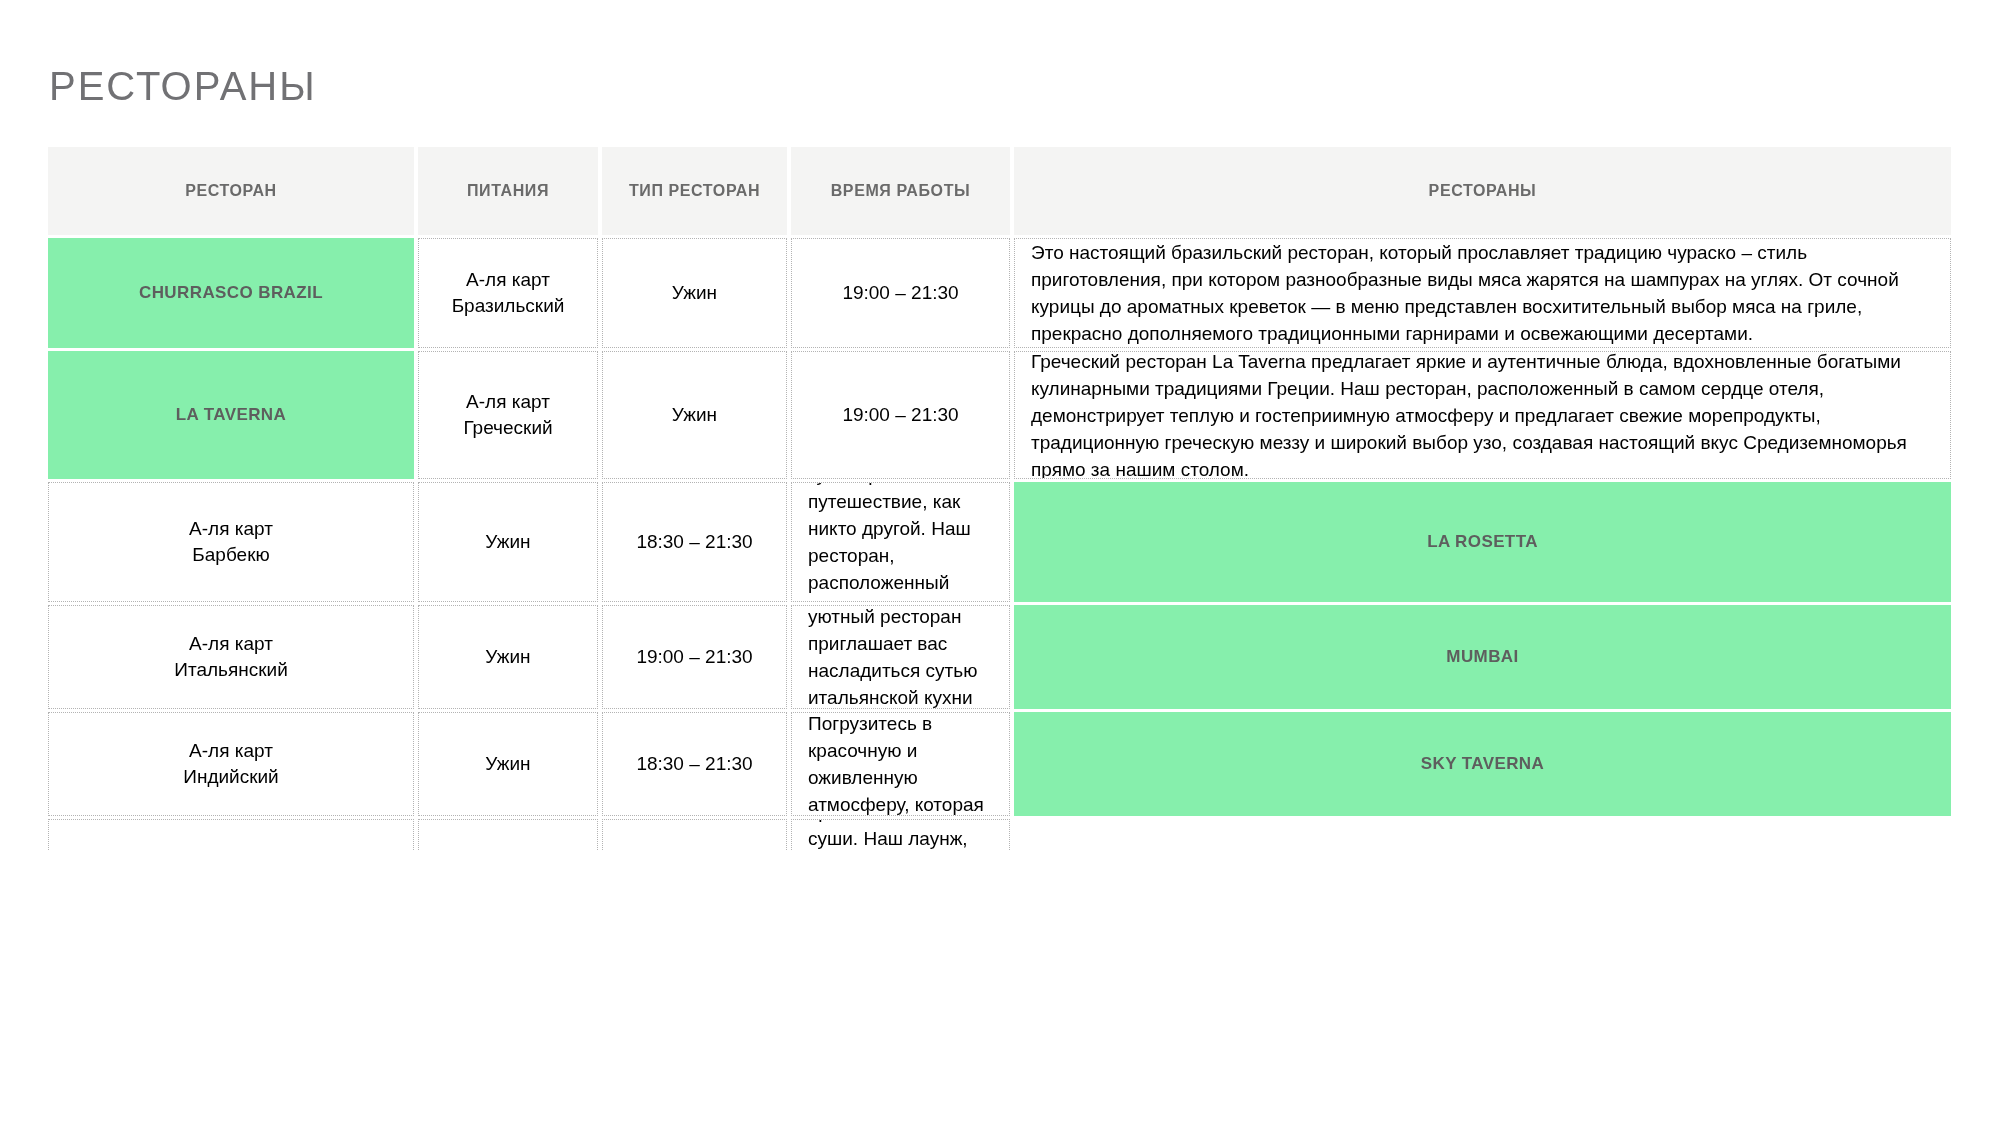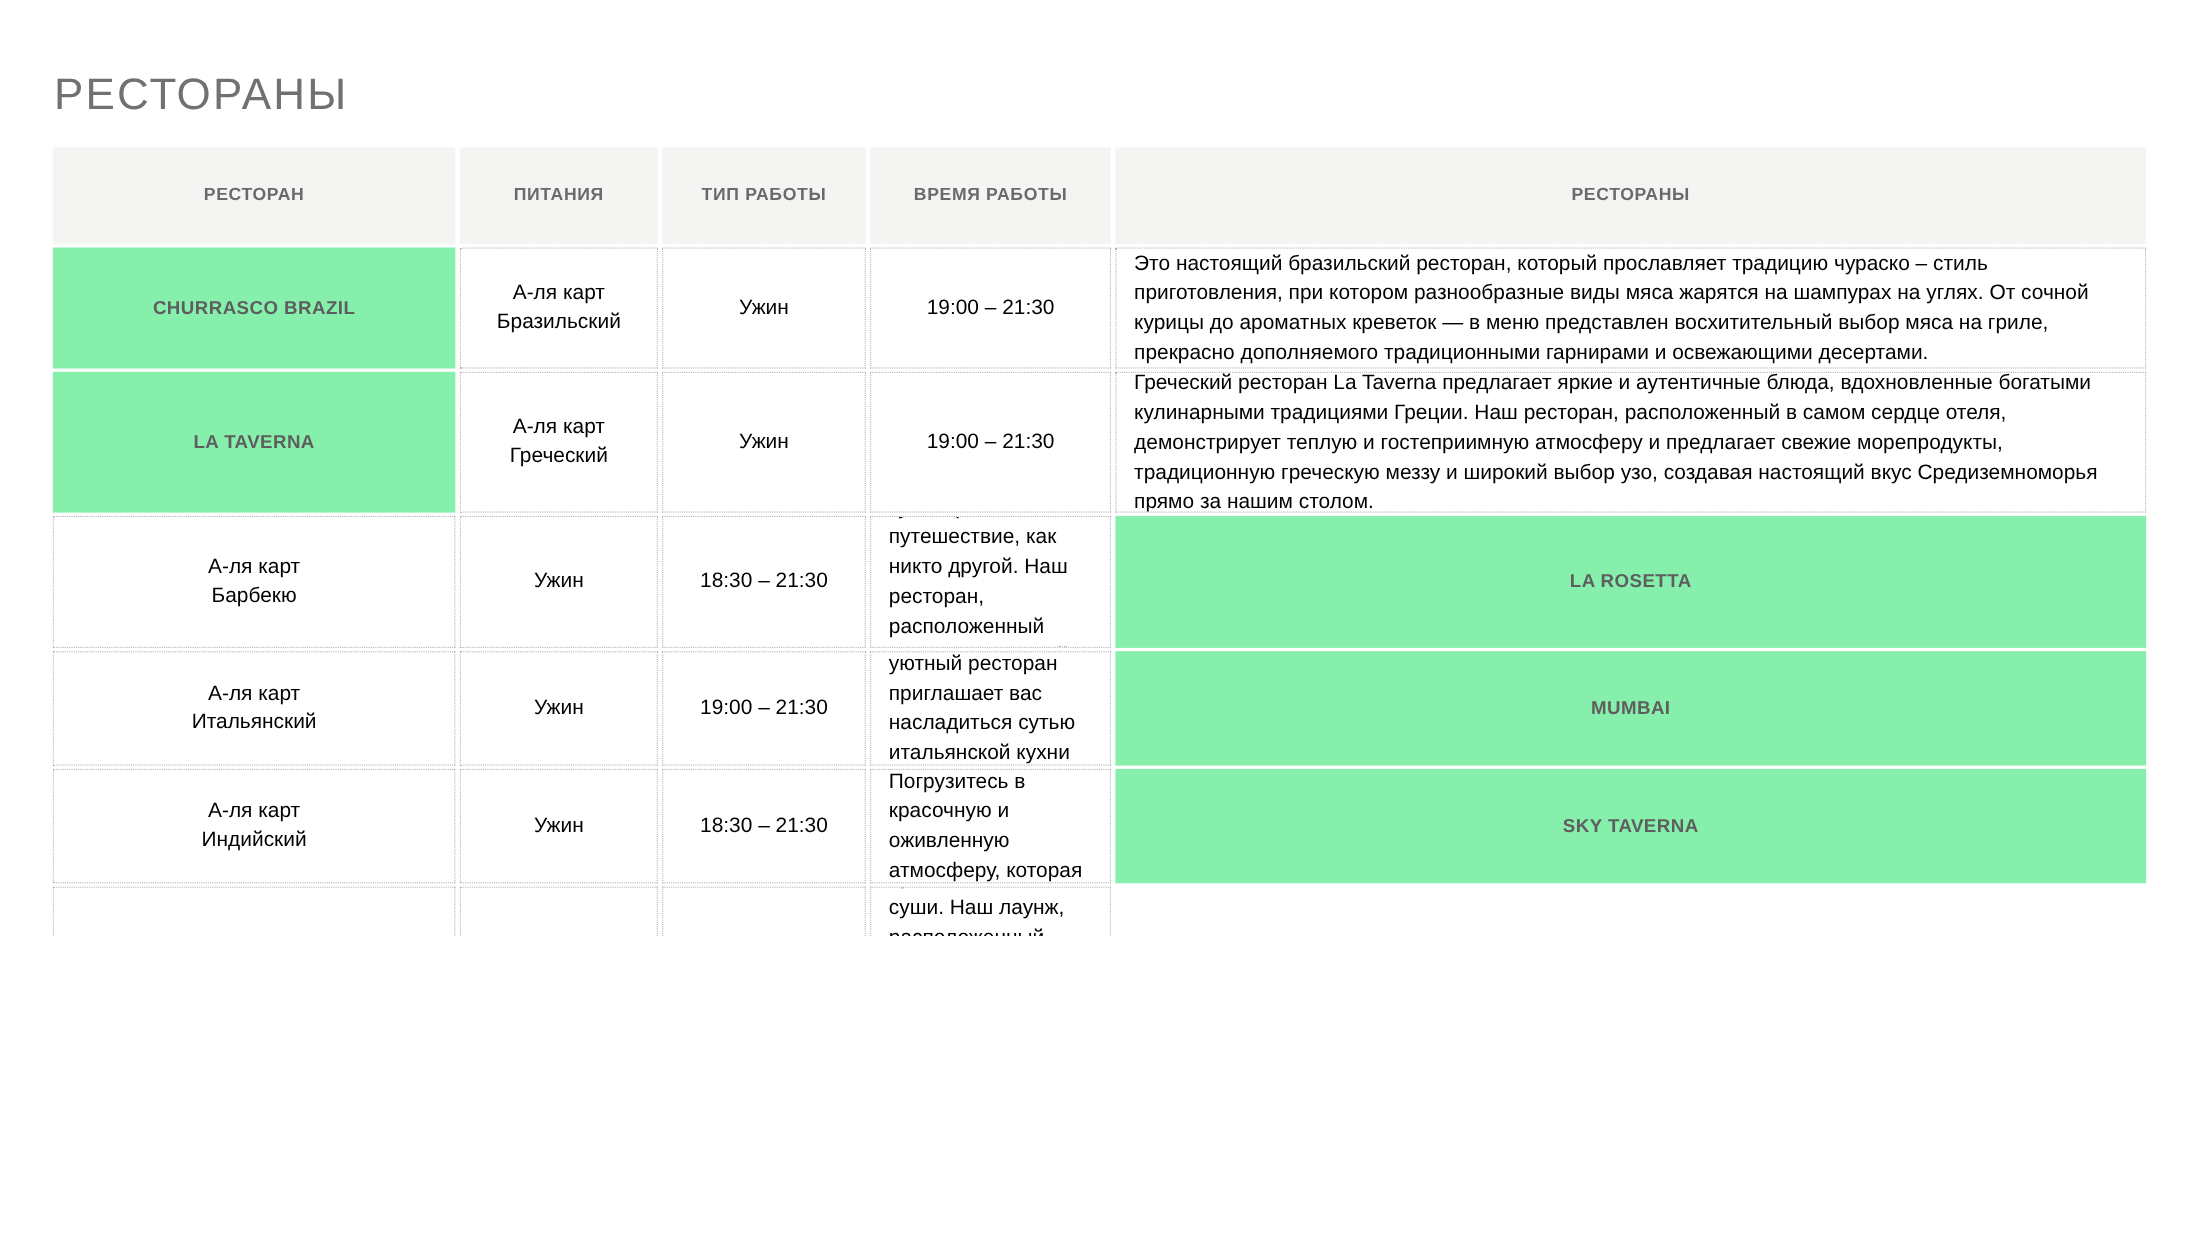--- a/index.html
+++ b/index.html
@@ -21,21 +21,21 @@
     top: 64px;
     margin: 0;
     font-size: 40px;
     font-weight: 400;
     letter-spacing: 2px;
     color: #717174;
   }
   .rtable {
     position: absolute;
     left: 48px;
-    top: 134px;
+    top: 147px;
     width: 1903px;
     display: grid;
     grid-template-columns: 366px 180px 185px 219px 1fr;
     grid-template-rows: 88px 110px 128px 120px 104px 104px 119px;
     gap: 3px 4px;
   }
   .hcell {
     background: #f4f4f3;
     display: flex;
     align-items: center;
@@ -93,21 +93,21 @@
 <body>
 
 <div class="slide">
 
   <h1 class="title">РЕСТОРАНЫ</h1>
 
   <div class="rtable">
 
     <div class="hcell">РЕСТОРАН</div>
     <div class="hcell">ПИТАНИЯ</div>
-    <div class="hcell">ТИП РАБОТЫ</div>
+    <div class="hcell">ТИП РЕСТОРАН</div>
     <div class="hcell">ВРЕМЯ РАБОТЫ</div>
     <div class="hcell">РЕСТОРАНЫ</div>
 
     <div class="ncell">CHURRASCO BRAZIL</div>
     <div class="cell">А-ля карт
 Бразильский</div>
     <div class="cell">Ужин</div>
     <div class="cell">19:00 – 21:30</div>
     <div class="cell desc">Это настоящий бразильский ресторан, который прославляет традицию чураско – стиль приготовления, при котором разнообразные виды мяса жарятся на шампурах на углях. От сочной курицы до ароматных креветок — в меню представлен восхитительный выбор мяса на гриле, прекрасно дополняемого традиционными гарнирами и освежающими десертами.</div>
 

